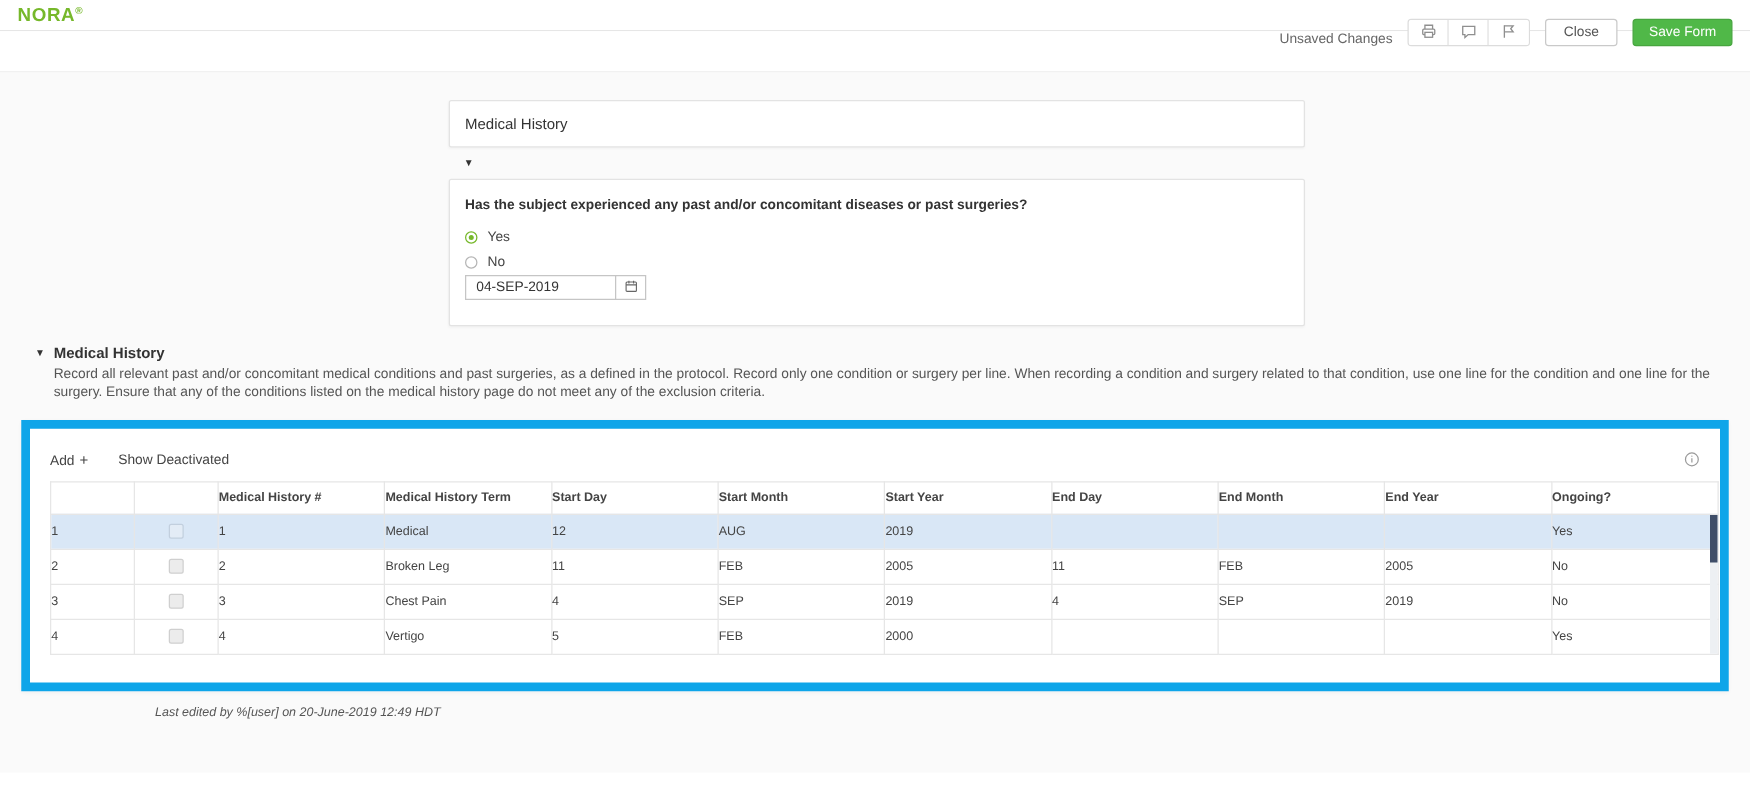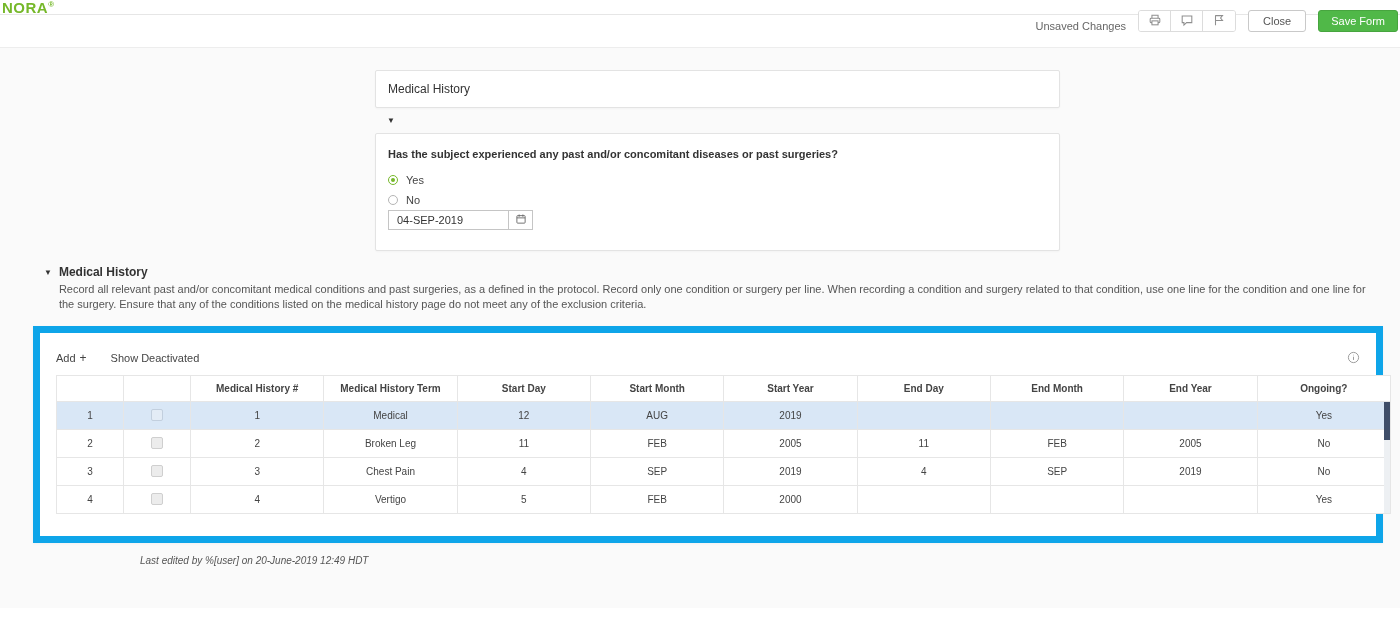--- a/index.html
+++ b/index.html
@@ -1,33 +1,33 @@
 <!DOCTYPE html>
 <html><head>
 <meta charset="utf-8">
 <style>
   * { margin:0; padding:0; box-sizing:border-box; }
   html,body { width:1400px; height:631px; font-family:"Liberation Sans", sans-serif; background:#ffffff; }
 
   
-  .topbar { height:15px; background:#fff; border-bottom:1px solid #e6e6e6; display:flex; align-items:center; justify-content:space-between; padding:0 2px; }
+  .topbar { height:25px; background:#fff; border-bottom:1px solid #e6e6e6; display:flex; align-items:center; justify-content:space-between; padding:0 14px; }
   .logo { font-size:15px; font-weight:bold; color:#76b82a; letter-spacing:.5px; cursor:pointer; }
   .logo sup { font-size:8px; }
   .topbar-right { display:flex; align-items:flex-end; gap:12px; }
   .unsaved { font-size:11px; color:#666; }
   .icon-group { display:flex; border:1px solid #dcdcdc; border-radius:3px; height:22px; overflow:hidden; background:#fff; }
   .icon-group button { width:32px; height:100%; background:#fff; border:none; border-right:1px solid #dcdcdc; color:#8f8f8f; display:flex; align-items:center; justify-content:center; cursor:pointer; }
   .icon-group button:last-child { border-right:none; }
   .btn { height:22px; font-size:11px; border-radius:3px; cursor:pointer; }
   .btn-close { background:#fff; border:1px solid #c9c9c9; color:#555; padding:0 14px; }
   .btn-save { background:#50b848; border:1px solid #47a53f; color:#fff; padding:0 12px;margin-top:28px; }
 
   
   .substrip { height:33px; background:#fff; border-bottom:1px solid #ededed; }
-  .content { background:#fafafa; height:560px; position:relative;padding-left:16px; }
+  .content { background:#fafafa; height:560px; position:relative; }
 
   .form-col { width:685px; margin-left:359px; padding-top:22px; }
   .card { background:#fff; border:1px solid #e3e3e3; border-radius:2px; box-shadow:0 1px 2px rgba(0,0,0,.03); }
   .title-card { height:38px; display:flex; align-items:center; padding:0 12px; font-size:12px; color:#333; }
   .collapse-arrow { font-size:8px; color:#333; margin:8px 0 8px 12px; cursor:pointer; display:inline-block; }
   .question-card { padding:14px 12px 20px 12px; }
   .question { font-size:11px; font-weight:600; color:#333; margin-bottom:10px; }
   .radio-row { display:flex; align-items:center; gap:8px; height:20px; font-size:11px; color:#444; cursor:pointer; }
   .radio { width:10px; height:10px; border-radius:50%; border:1px solid #b5b5b5; background:#fff; position:relative; flex:0 0 auto; }
   .radio.selected { border-color:#76b82a; }
@@ -45,21 +45,21 @@
   
   .panel { background:#fff; border:7px solid #0ea5e9; box-shadow:0 1px 3px rgba(0,0,0,.04); margin:14px 17px 0 17px; padding:18px 16px 22px 16px; }
   .panel-toolbar { display:flex; align-items:center; gap:24px; font-size:11px; color:#444; position:relative; margin-bottom:10px; }
   .link { cursor:pointer; }
   .plus { margin-left:4px; font-size:12px; }
   .info-icon { position:absolute; right:0; top:0; color:#9a9a9a; cursor:pointer; }
 
   .table-wrap { position:relative; width:1335px; }
   table { width:1335px; table-layout:fixed; border-collapse:collapse; background:#fff; }
   col.narrow { width:67px; }
-  th, td { border:1px solid #e6e6e6; font-size:10px; text-align:center; }
+  th, td { border:1px solid #e6e6e6; font-size:10px; text-align:left; }
   th { height:26px; color:#444; font-weight:600; background:#fff; }
   td { height:28px; color:#444; }
   tr.highlight td { background:#d9e7f6; }
   .chk { width:12px; height:12px; border:1px solid #cfcfcf; background:#ececec; border-radius:2px; margin:0 auto; cursor:pointer; }
   tr.highlight .chk { background:#e3ecf6; border-color:#c2cfde; }
   .vscroll { position:absolute; top:27px; right:1px; bottom:1px; width:6px; background:#edf0f3; }
   .vscroll .thumb { width:6px; height:38px; background:#3f4e69; }
 
   .footer-note { font-size:10px; font-style:italic; color:#555; margin:12px 0 0 124px; }
 </style>

